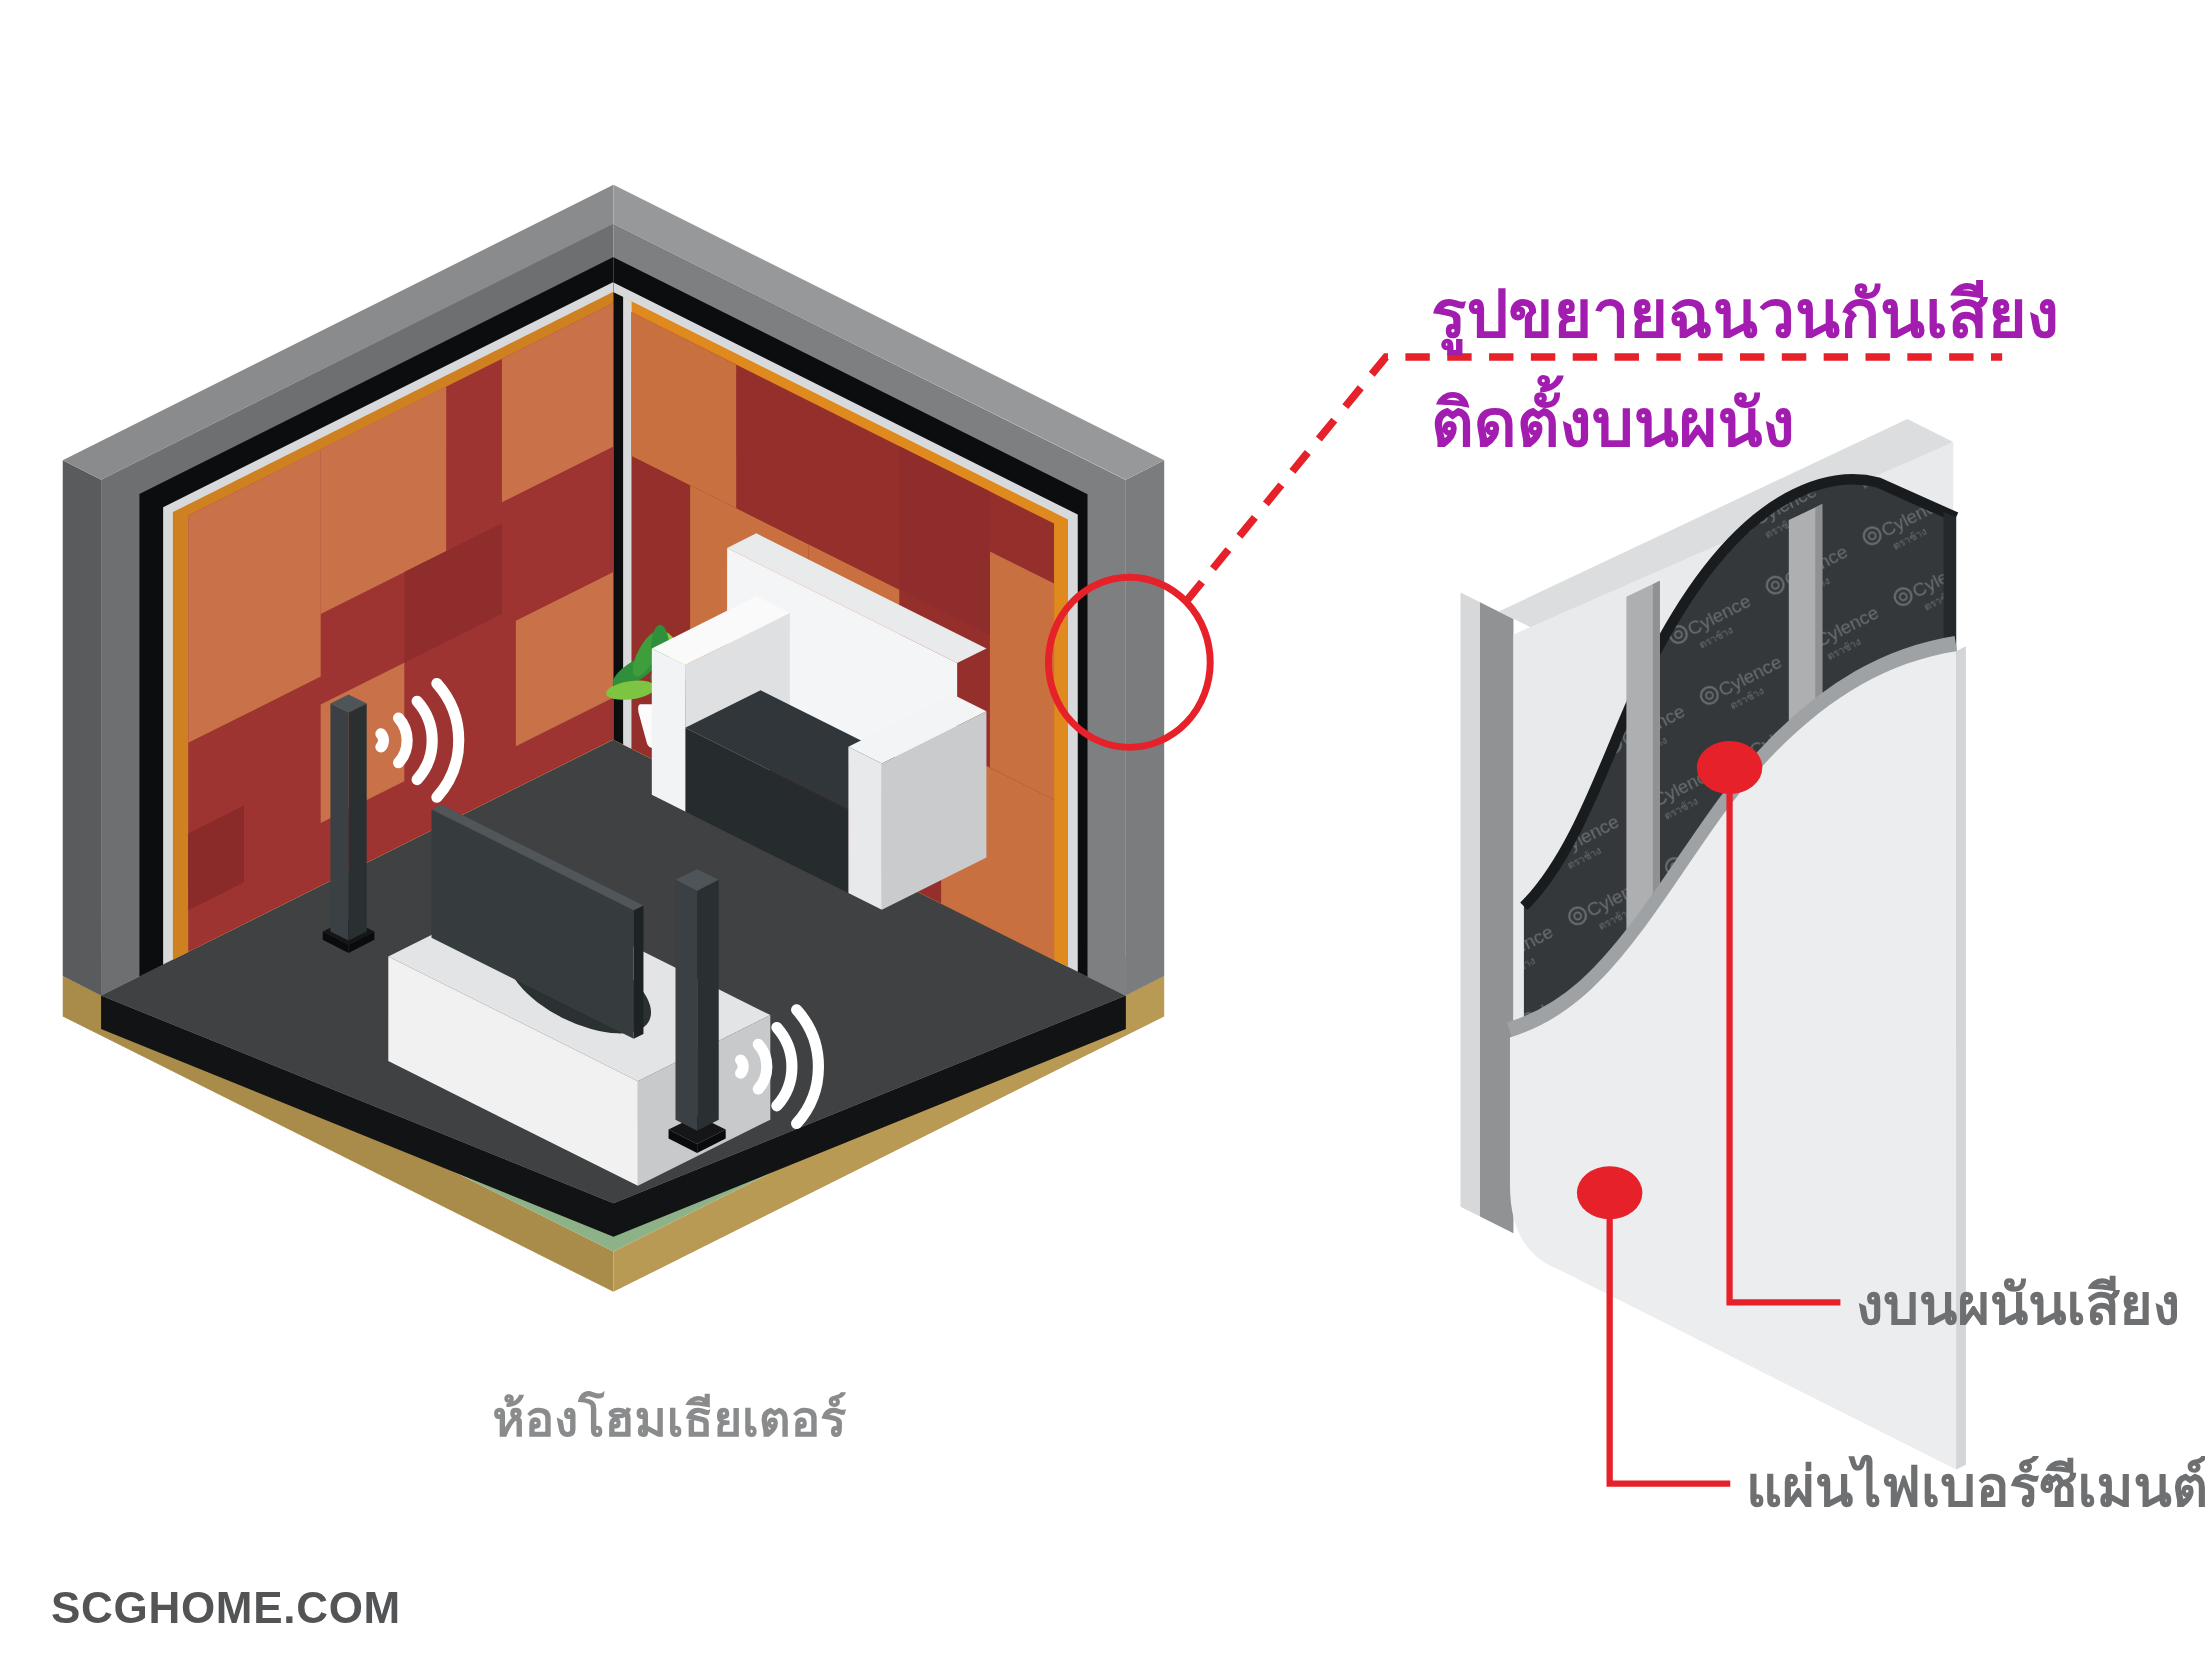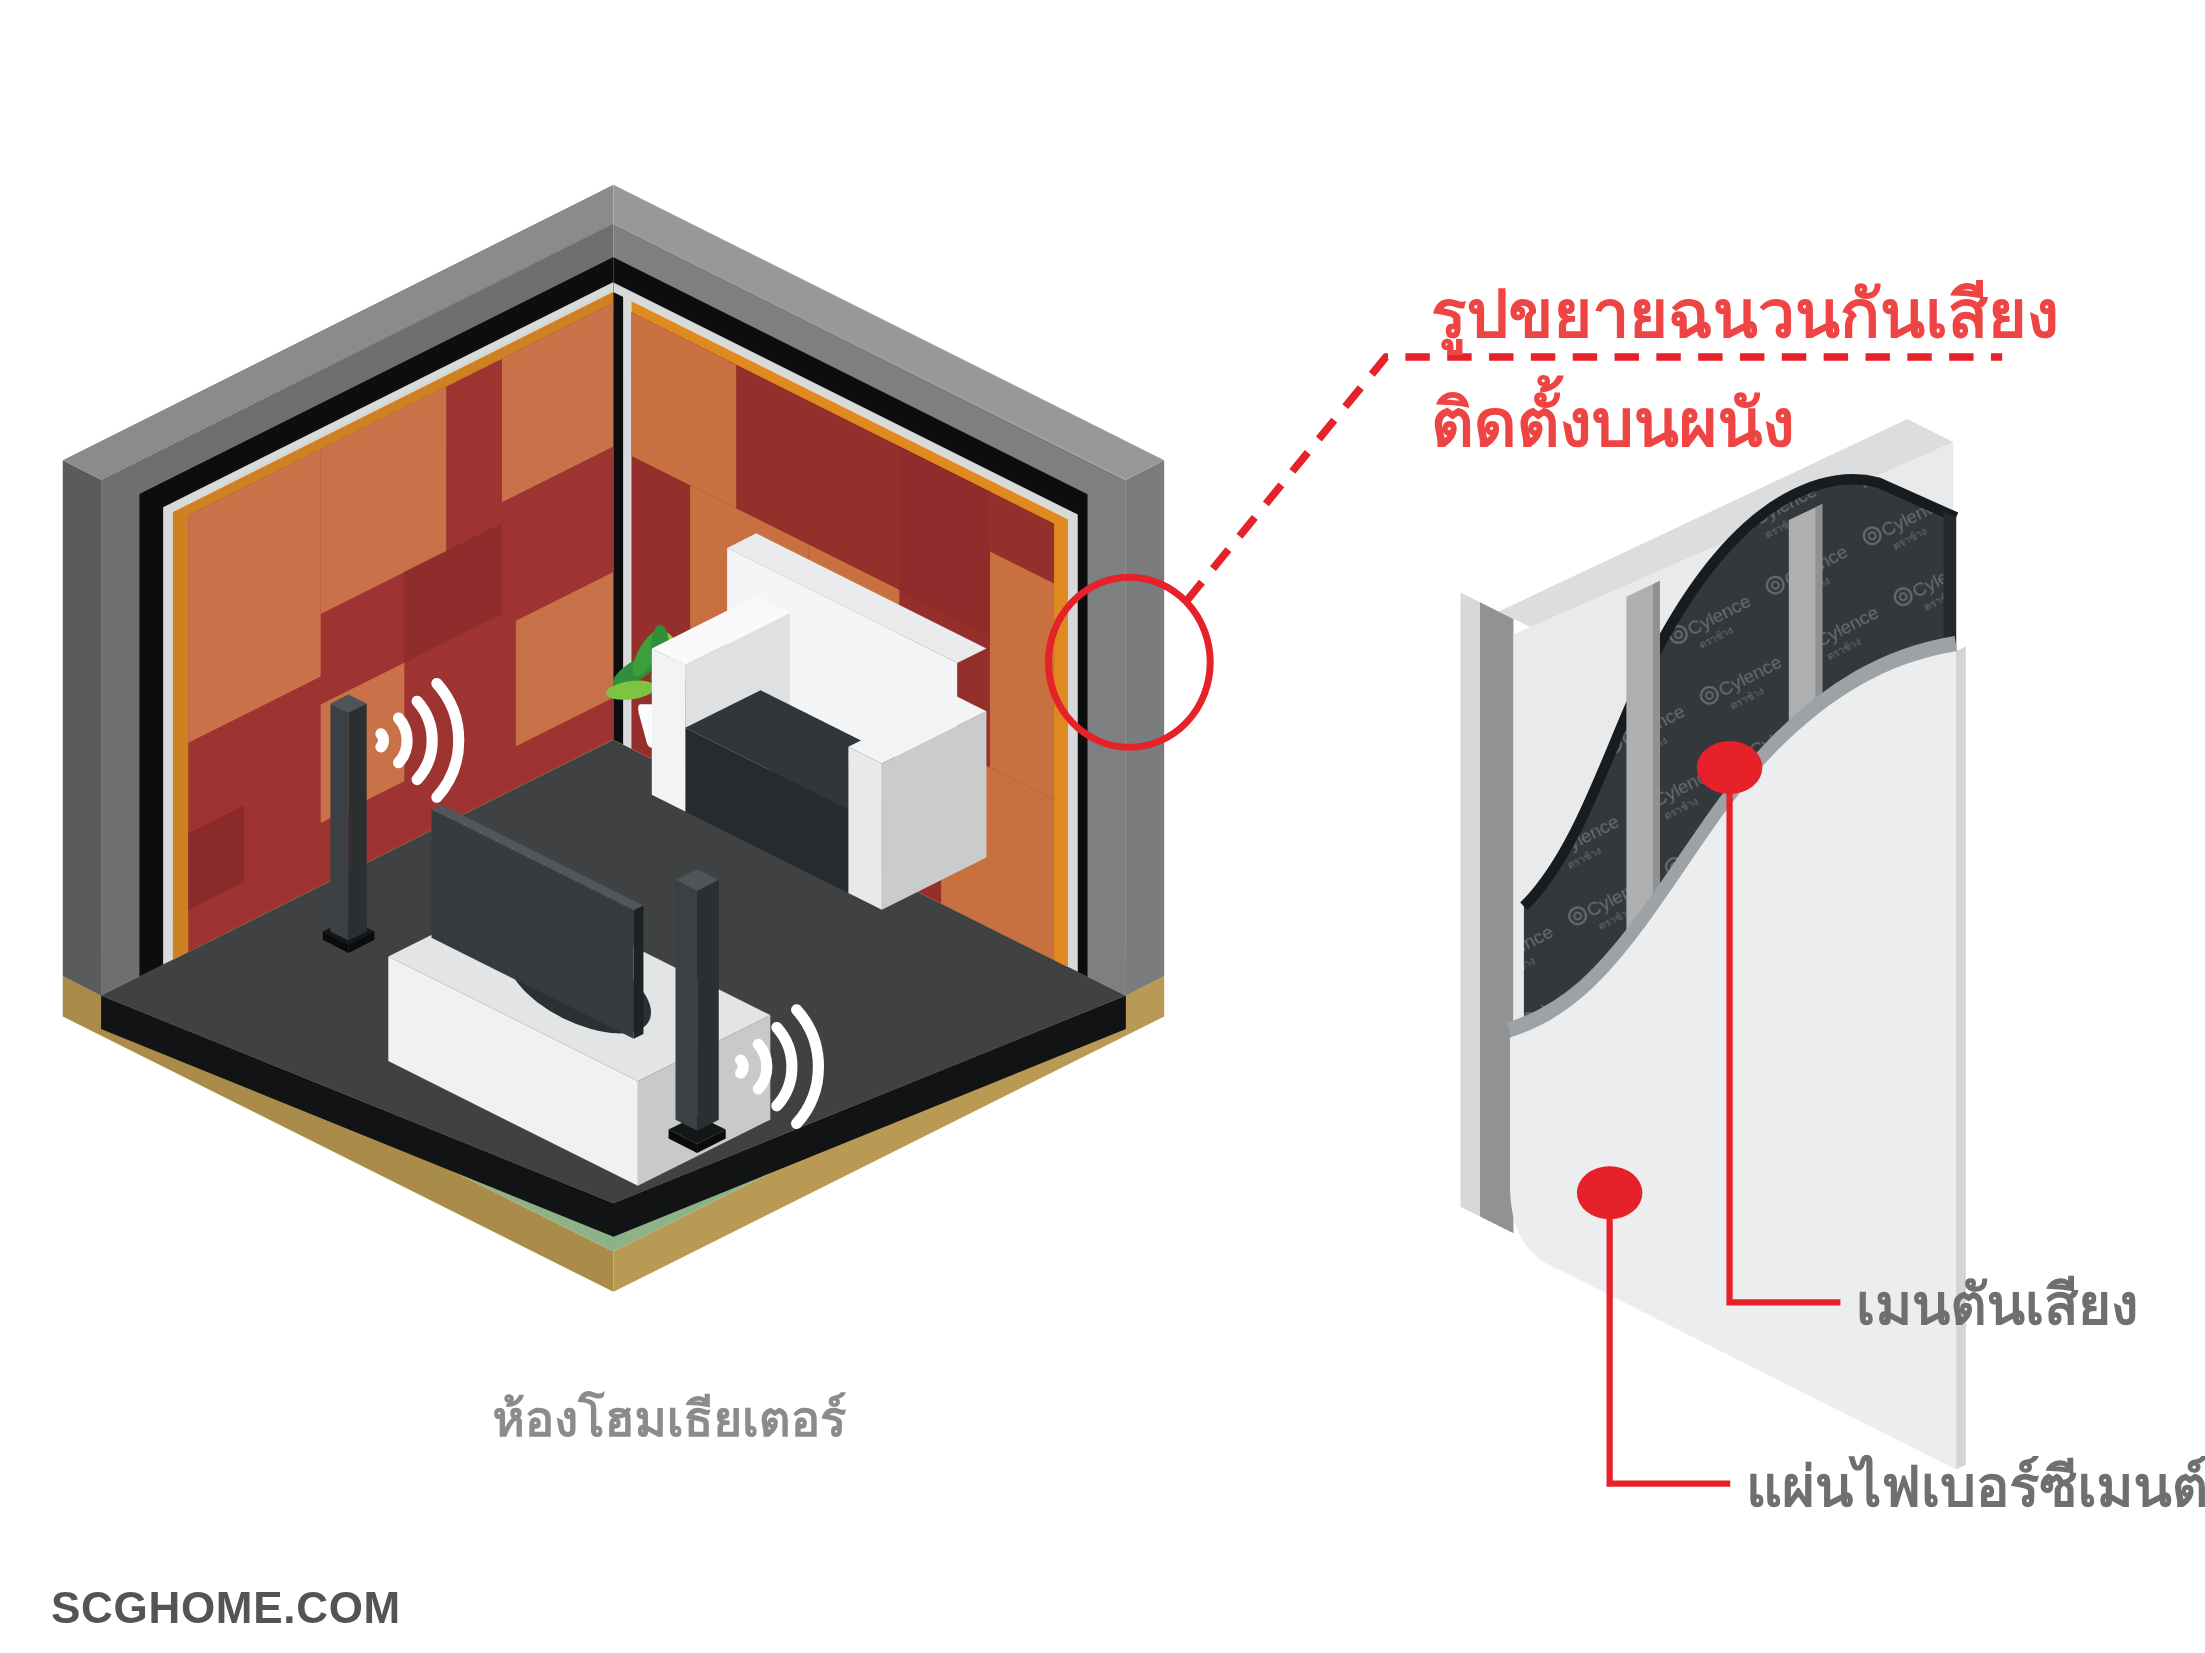--- a/index.html
+++ b/index.html
@@ -1,20 +1,20 @@
 <!DOCTYPE html>
 <html style="font-size:11px"><head>
 <meta charset="utf-8">
 <style>
   html,body{margin:0;padding:0;background:#ffffff;}
   .stage{position:relative;width:2205px;height:1653px;background:#ffffff;overflow:hidden;
          font-family:"Liberation Sans",sans-serif;}
   .stage svg{position:absolute;left:0;top:0;}
   .txt{position:absolute;white-space:nowrap;line-height:1.25;}
-  .ann{font-size:66px;font-weight:600;color:#ef4444;}
+  .ann{font-size:66px;font-weight:600;color:#a21caf;}
   .lbl{font-size:56px;font-weight:600;color:#6E6F71;}
   .caption{font-size:49px;font-weight:800;color:#8A8B8C;text-align:center;}
   .footer{font-size:44px;font-weight:800;color:#525456;letter-spacing:0.7px;}
 </style>
 </head>
 <body>
 
 <div class="stage">
 
 <svg viewBox="0 0 3163 2371" width="2205" height="1653">
@@ -193,21 +193,21 @@
     <ellipse cx="2309" cy="1711" rx="47" ry="38" fill="#E62129"></ellipse>
   </g>
 
   <ellipse cx="1620" cy="950" rx="116" ry="122" fill="none" stroke="#E62129" stroke-width="10"></ellipse>
   <path d="M 1702,862 L 1988,512 L 2872,512" fill="none" stroke="#E62129" stroke-width="11" stroke-dasharray="35 25"></path>
 </svg>
 
 <div class="txt ann" style="left:1431px;top:273px;">รูปขยายฉนวนกันเสียง</div>
 <div class="txt ann" style="left:1431px;top:382px;">ติดตั้งบนผนัง</div>
 
-<div class="txt lbl" style="left:1856px;top:1270px;">เมนตันเสียง</div>
+<div class="txt lbl" style="left:1856px;top:1270px;">งบนผนันเสียง</div>
 <div class="txt lbl" style="left:1746px;top:1452px;">แผ่นไฟเบอร์ซีเมนต์</div>
 
 <div class="txt caption" style="left:401px;top:1389px;width:537px;">ห้องโฮมเธียเตอร์</div>
 
 <div class="txt footer" style="left:51px;top:1580px;">SCGHOME.COM</div>
 
 </div>
 
 
 </body></html>

